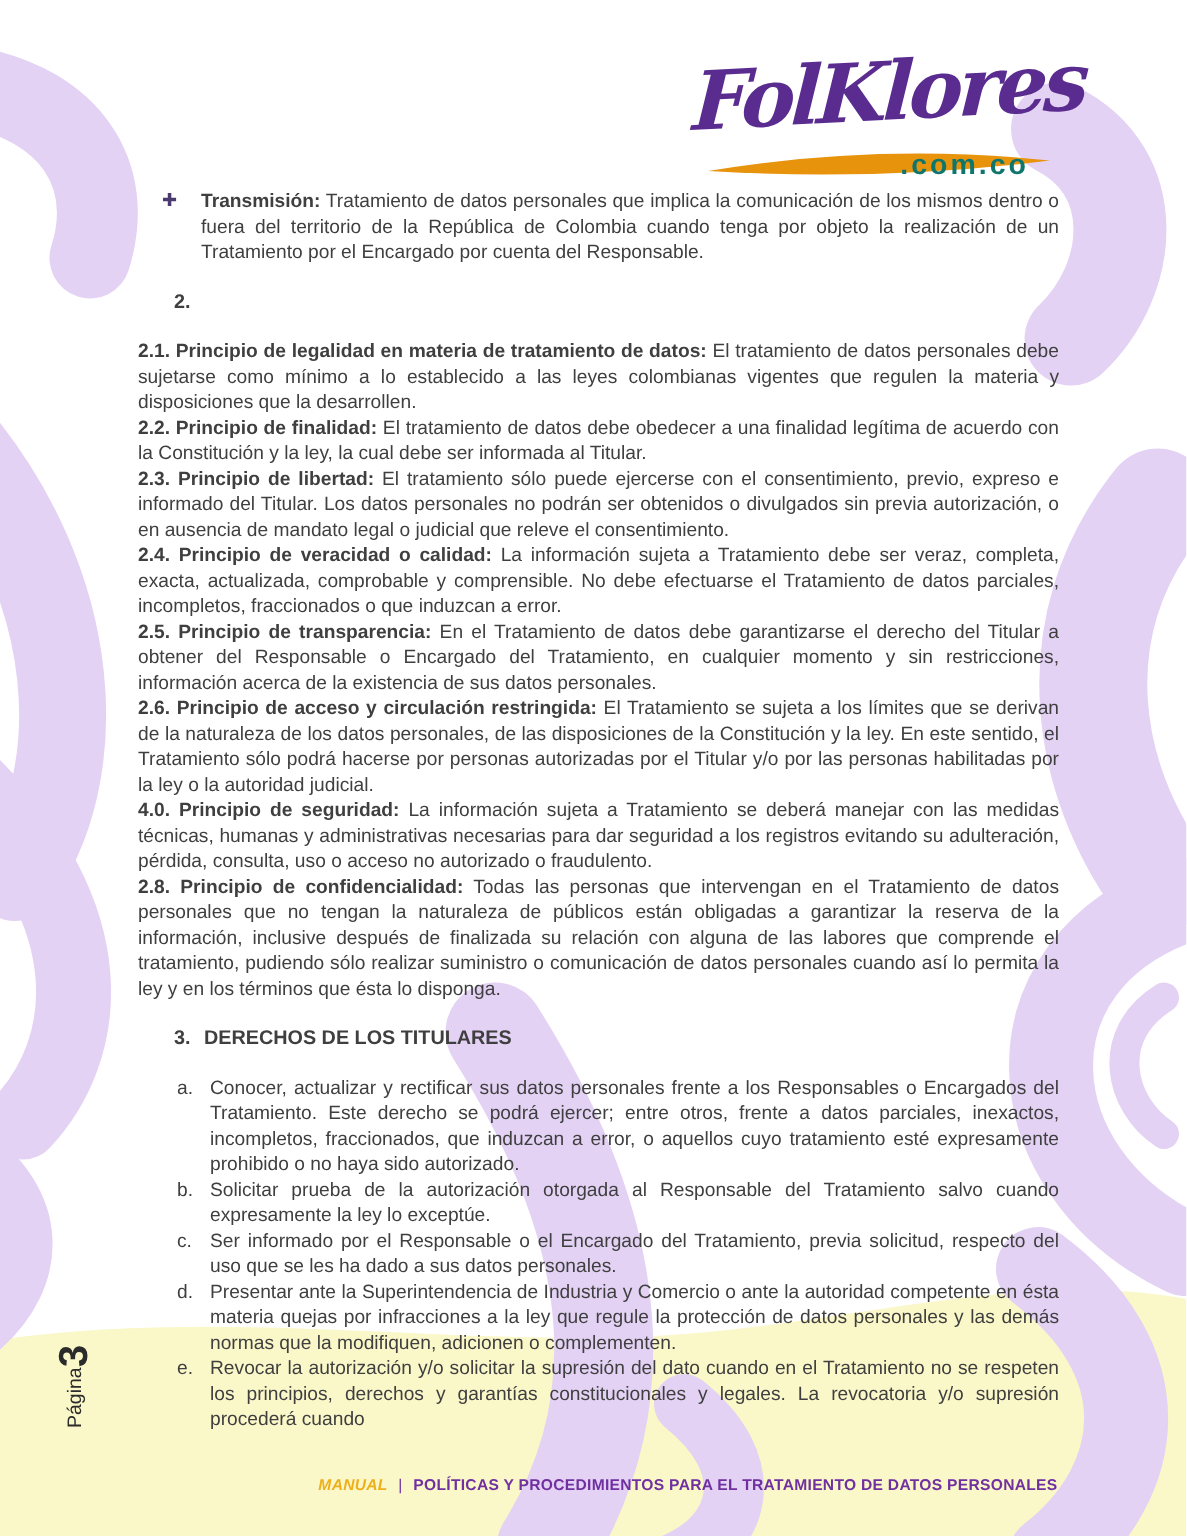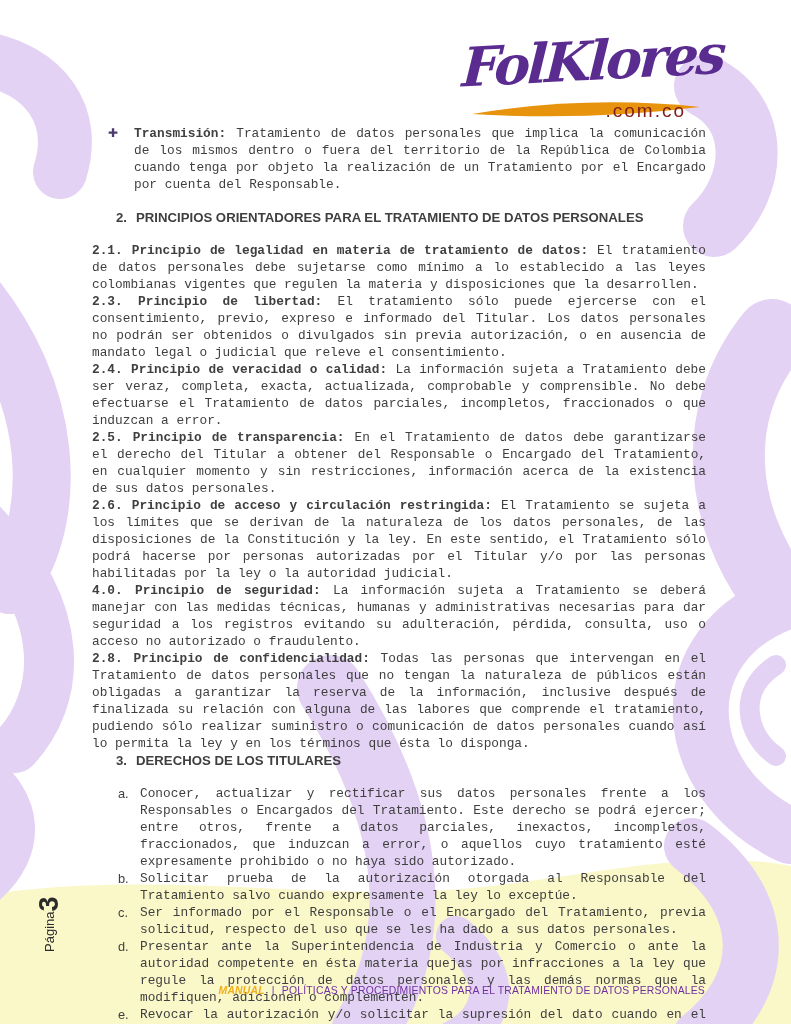--- a/index.html
+++ b/index.html
@@ -11,44 +11,44 @@
   
   .logo{position:absolute;top:26px;left:462px;width:250px;height:92px;z-index:2;}
   .logo .swoosh{position:absolute;left:6px;bottom:-2px;width:236px;height:26px;}
   .brand{
     position:absolute;left:0;top:6px;width:100%;text-align:center;
     font-family:"DejaVu Serif",serif;font-style:italic;font-weight:bold;
     font-size:54px;line-height:58px;color:#5B2C90;letter-spacing:-3px;
     transform:rotate(-3deg) skewX(-6deg);
   }
   .brand-domain{
-    position:absolute;right:26px;bottom:-4px;color:#7f1d1d;
-    font-size:19px;font-weight:normal;letter-spacing:2px;z-index:3;
+    position:absolute;right:26px;bottom:-4px;color:#0f766e;
+    font-size:19px;font-weight:bold;letter-spacing:2px;z-index:3;
   }
   
   .content{position:absolute;left:92px;top:125px;width:614px;z-index:1;}
-  .content p{margin:0;line-height:17px;font-size:12.8px;text-align:justify;font-family:Liberation Mono, monospace;}
+  .content p{margin:0;line-height:17px;font-size:12.8px;text-align:justify;}
   .bullet-item{display:flex;margin-bottom:16px;}
   .bullet-glyph{flex:none;width:26px;margin-left:16px;font-size:12px;line-height:17px;color:#4B3A6E;text-align:left;}
   .bullet-item p{flex:1;}
   .sec-heading{display:flex;font-weight:bold;font-size:13.2px;line-height:17px;margin-bottom:16px;}
   .h-num{flex:none;width:20px;margin-left:24px;}
   .intro{margin-bottom:16px !important;}
-  .principles{}
+  .principles{margin-bottom:16px;}
   .rights .right-item{display:flex;}
   .right-marker{flex:none;width:22px;margin-left:26px;font-size:12.8px;line-height:17px;}
   .rights p{flex:1;}
   
   .footer{
     position:absolute;right:86px;bottom:28px;z-index:2;
     font-size:10.4px;letter-spacing:.2px;white-space:nowrap;
   }
   .footer .f-manual{color:#EFB01B;font-weight:bold;font-style:italic;}
   .footer .f-sep{color:#7030A0;margin:0 4px;}
-  .footer .f-title{color:#7030A0;}
+  .footer .f-title{color:#7030A0;font-weight:bold;}
   
   .pagenum{
     position:absolute;left:34px;top:952px;z-index:2;
     transform:rotate(-90deg);transform-origin:0 0;white-space:nowrap;
   }
   .pagenum .p-word{font-size:13px;color:#2b2b2b;vertical-align:baseline;}
   .pagenum .p-num{font-size:27px;font-weight:bold;color:#2b2b2b;vertical-align:-4px;}
 </style>
 </head>
 <body>
@@ -82,26 +82,26 @@
 
   <div class="content">
 
     <div class="bullet-item">
       <span class="bullet-glyph">✚</span>
       <p><b>Transmisión:</b> <span>Tratamiento de datos personales que implica la comunicación de los mismos dentro o fuera del territorio de la República de Colombia cuando tenga por objeto la realización de un Tratamiento por el Encargado por cuenta del Responsable.</span></p>
     </div>
 
     <div class="sec-heading">
       <span class="h-num">2.</span>
-      <span>PRINCIPIOS ORIENTADORES PARA EL TRATAMIENTO DE DATOS PERSONALES</span>
     </div>
 
 
     <div class="principles">
       <p><b>2.1. Principio de legalidad en materia de tratamiento de datos:</b> <span>El tratamiento de datos personales debe sujetarse como mínimo a lo establecido a las leyes colombianas vigentes que regulen la materia y disposiciones que la desarrollen.</span></p>
+      <p><b>2.2. Principio de finalidad:</b> <span>El tratamiento de datos debe obedecer a una finalidad legítima de acuerdo con la Constitución y la ley, la cual debe ser informada al Titular.</span></p>
       <p><b>2.3. Principio de libertad:</b> <span>El tratamiento sólo puede ejercerse con el consentimiento, previo, expreso e informado del Titular. Los datos personales no podrán ser obtenidos o divulgados sin previa autorización, o en ausencia de mandato legal o judicial que releve el consentimiento.</span></p>
       <p><b>2.4. Principio de veracidad o calidad:</b> <span>La información sujeta a Tratamiento debe ser veraz, completa, exacta, actualizada, comprobable y comprensible. No debe efectuarse el Tratamiento de datos parciales, incompletos, fraccionados o que induzcan a error.</span></p>
       <p><b>2.5. Principio de transparencia:</b> <span>En el Tratamiento de datos debe garantizarse el derecho del Titular a obtener del Responsable o Encargado del Tratamiento, en cualquier momento y sin restricciones, información acerca de la existencia de sus datos personales.</span></p>
       <p><b>2.6. Principio de acceso y circulación restringida:</b> <span>El Tratamiento se sujeta a los límites que se derivan de la naturaleza de los datos personales, de las disposiciones de la Constitución y la ley. En este sentido, el Tratamiento sólo podrá hacerse por personas autorizadas por el Titular y/o por las personas habilitadas por la ley o la autoridad judicial.</span></p>
       <p><b>4.0. Principio de seguridad:</b> <span>La información sujeta a Tratamiento se deberá manejar con las medidas técnicas, humanas y administrativas necesarias para dar seguridad a los registros evitando su adulteración, pérdida, consulta, uso o acceso no autorizado o fraudulento.</span></p>
       <p><b>2.8. Principio de confidencialidad:</b> <span>Todas las personas que intervengan en el Tratamiento de datos personales que no tengan la naturaleza de públicos están obligadas a garantizar la reserva de la información, inclusive después de finalizada su relación con alguna de las labores que comprende el tratamiento, pudiendo sólo realizar suministro o comunicación de datos personales cuando así lo permita la ley y en los términos que ésta lo disponga.</span></p>
     </div>
 
     <div class="sec-heading">
       <span class="h-num">3.</span>

